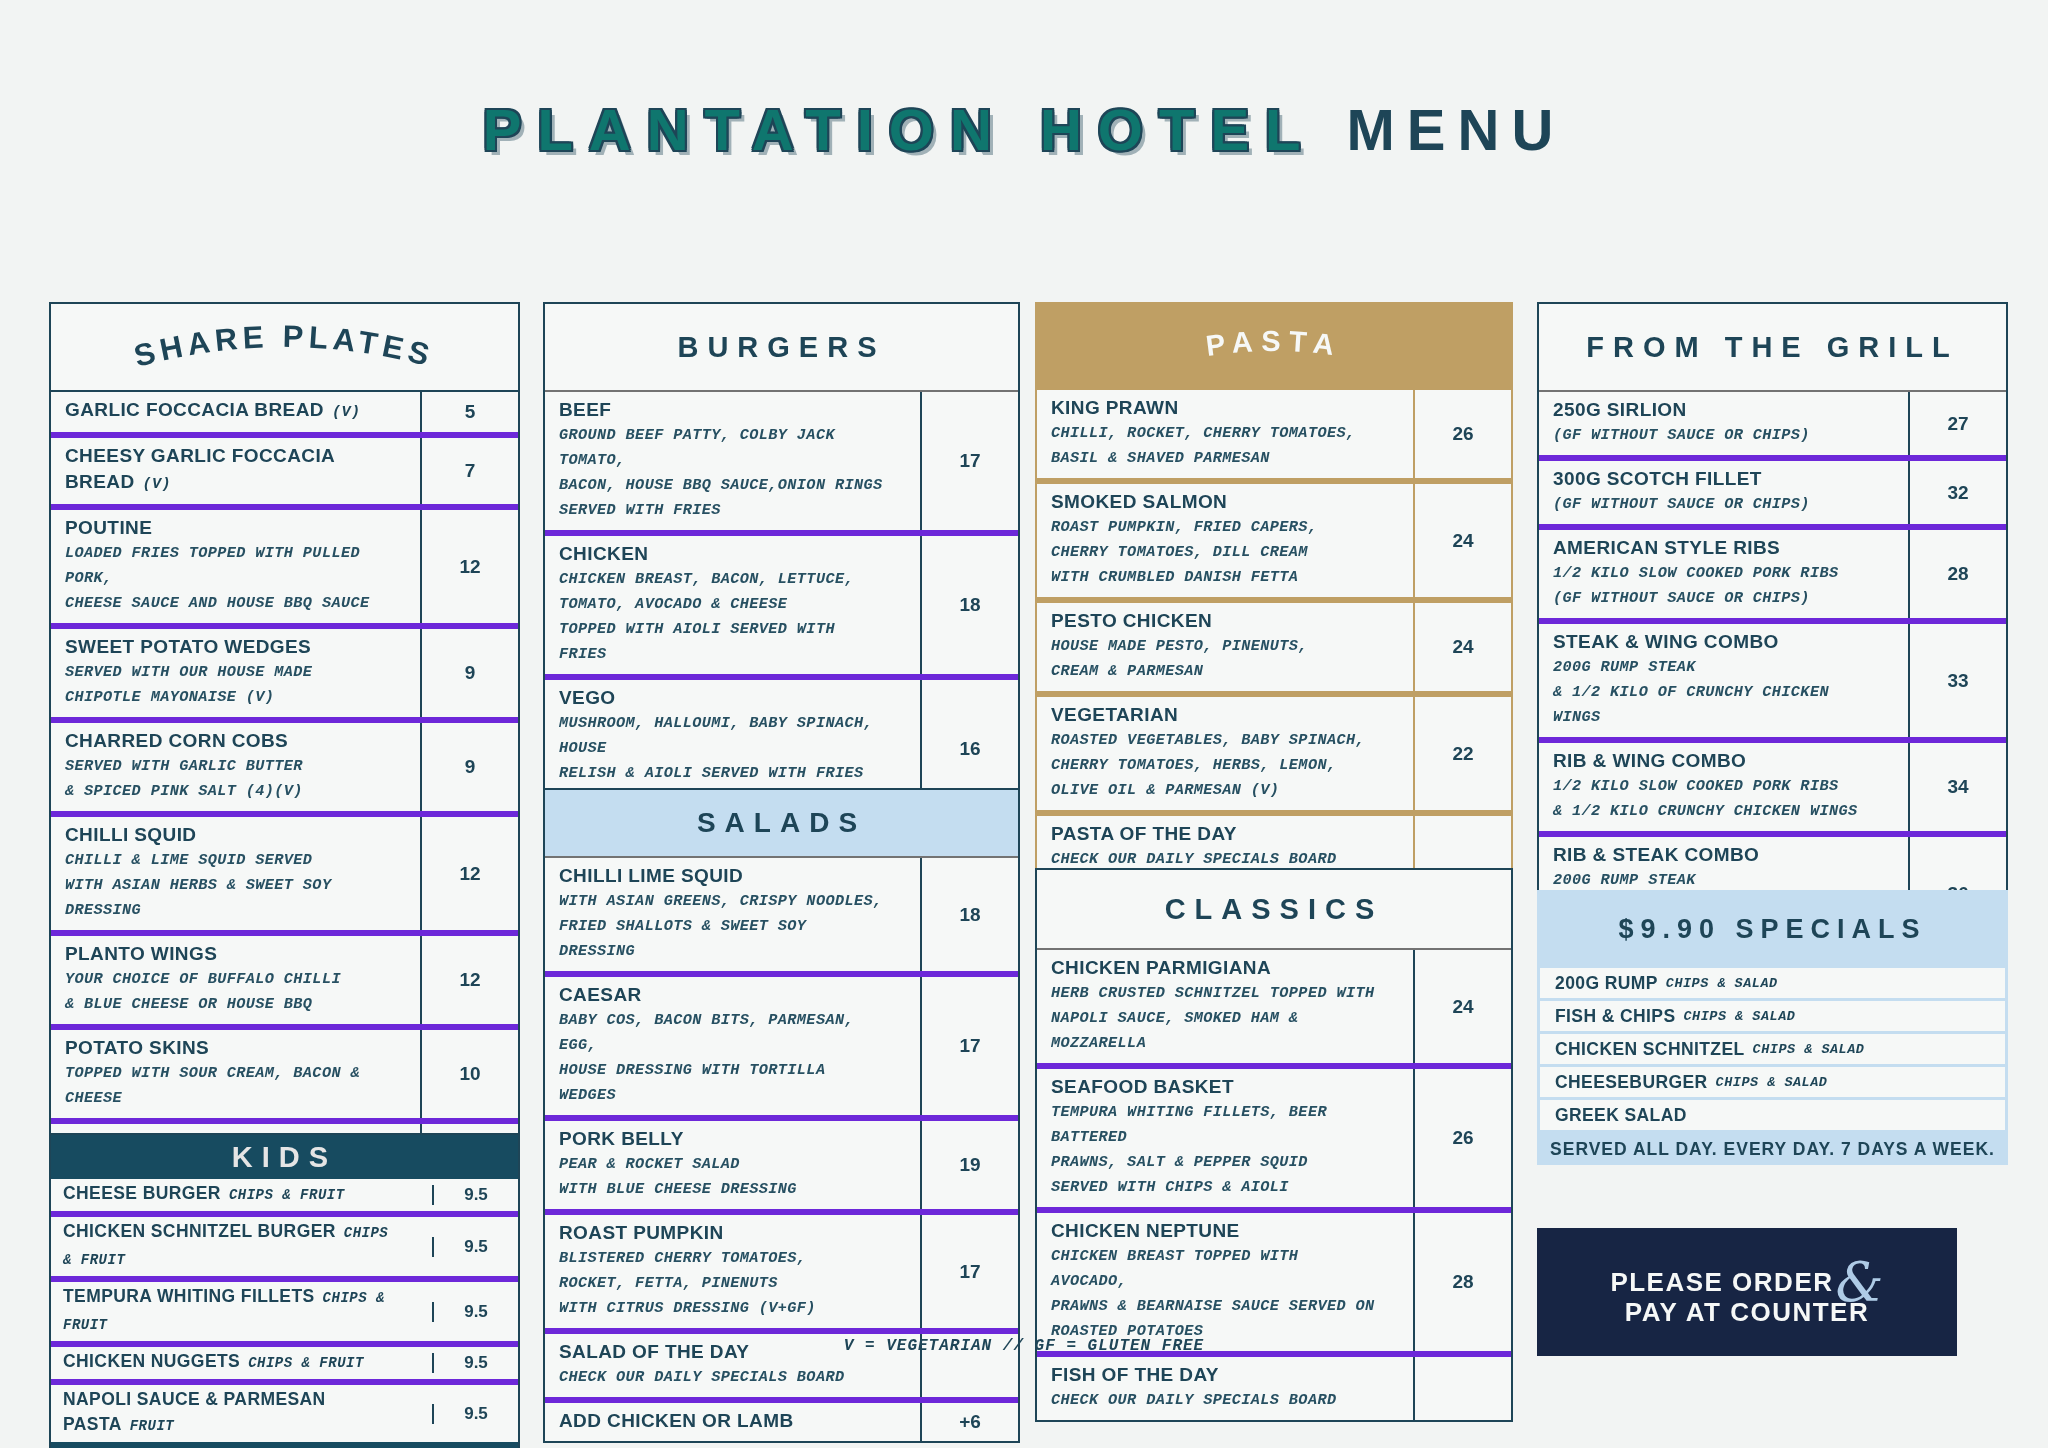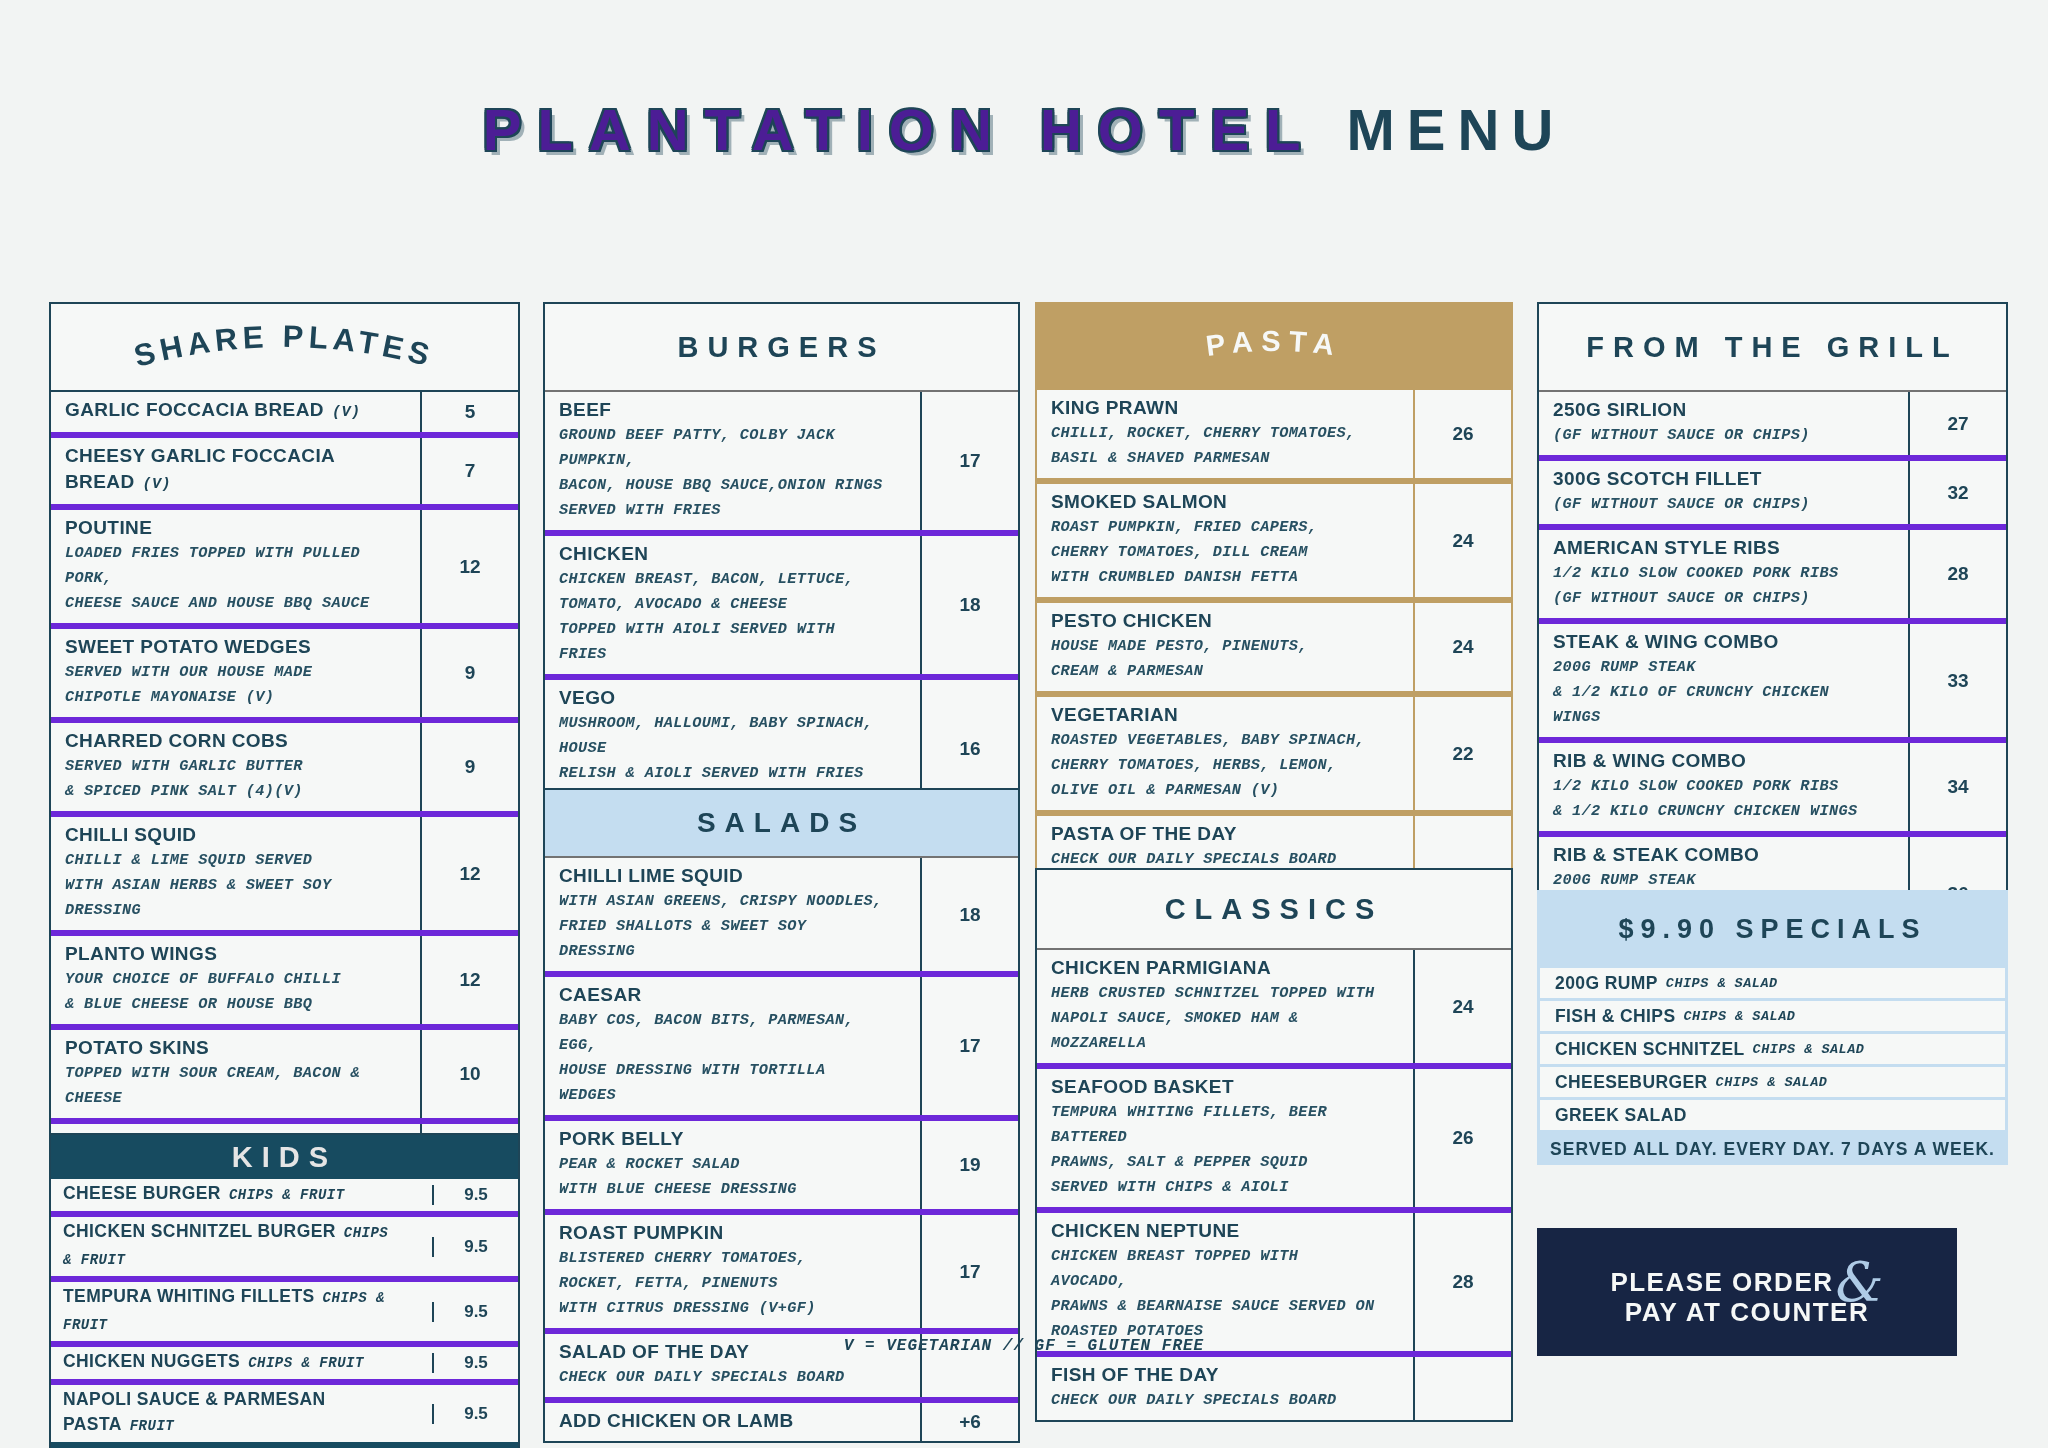--- a/index.html
+++ b/index.html
@@ -1,21 +1,21 @@
 <!DOCTYPE html>
 <html><head>
 <meta charset="utf-8">
 <style>
   html,body{margin:0;padding:0;}
   body{background:#e8eaec;}
   #page{position:relative;width:2048px;height:1448px;background:#f2f4f3;overflow:hidden;
         font-family:"Liberation Sans",sans-serif;color:#1e4557;}
   
   .title-wrap{position:absolute;top:96px;left:0;width:100%;text-align:center;white-space:nowrap;}
-  .title-outline{font-size:58px;font-weight:700;letter-spacing:16px;color:#4c1d95;
+  .title-outline{font-size:58px;font-weight:700;letter-spacing:16px;color:#0f766e;
     text-shadow:-2px -2px 0 #1e4557,2px -2px 0 #1e4557,-2px 2px 0 #1e4557,2px 2px 0 #1e4557,
                 -2px 0 0 #1e4557,2px 0 0 #1e4557,0 -2px 0 #1e4557,0 2px 0 #1e4557,
                 5px 5px 0 rgba(30,69,87,.38);}
   .title-solid{font-size:58px;font-weight:700;letter-spacing:12px;color:#1e4557;margin-left:30px;}
   
   .panel{position:absolute;border:2px solid #1e4557;background:#f6f8f7;box-sizing:border-box;}
   .phead{display:flex;align-items:center;justify-content:center;font-weight:700;
          font-size:29px;letter-spacing:9px;border-bottom:2px solid #737373;height:86px;}
   .rows{display:block;}
   .row{display:flex;align-items:stretch;gap:21px;}
@@ -258,21 +258,21 @@
   </section>
 
   <section class="panel" id="burgers">
     <div class="phead">BURGERS</div>
     <div class="rows">
 
         <div class="row">
           <div class="main">
             <div class="nameline"><span class="iname">BEEF</span></div>
             <div class="idesc">
-              <div>GROUND BEEF PATTY, COLBY JACK PUMPKIN,</div>
+              <div>GROUND BEEF PATTY, COLBY JACK TOMATO,</div>
               <div>BACON, HOUSE BBQ SAUCE,ONION RINGS</div>
               <div>SERVED WITH FRIES</div>
             </div>
           </div>
           <div class="price">17</div>
         </div>
 
         <div class="row">
           <div class="main">
             <div class="nameline"><span class="iname">CHICKEN</span></div>

